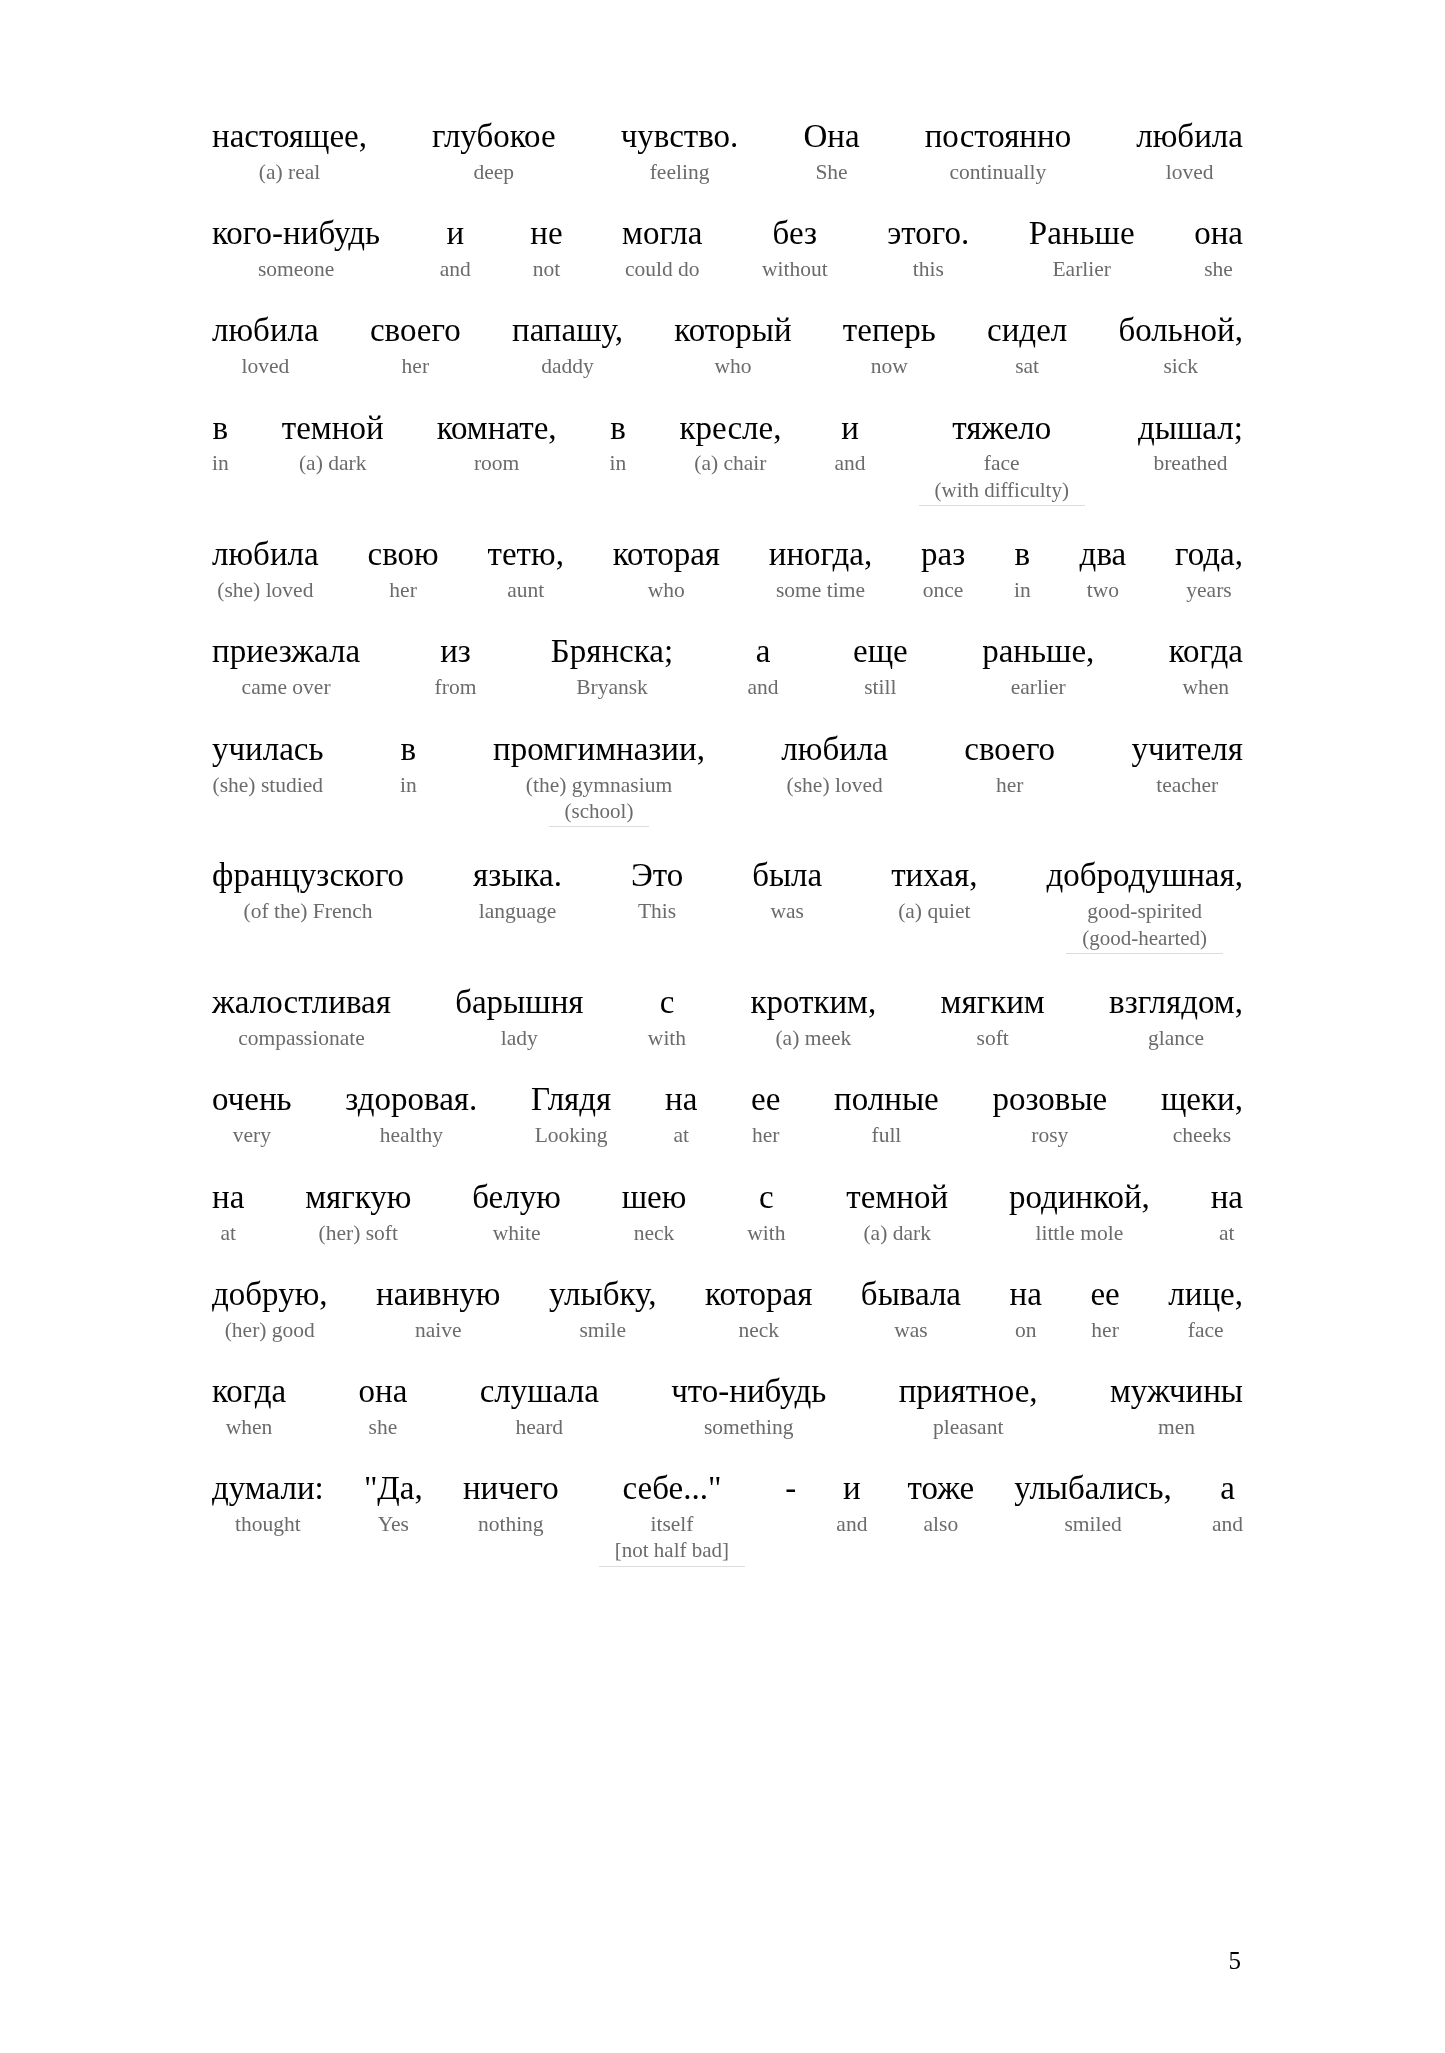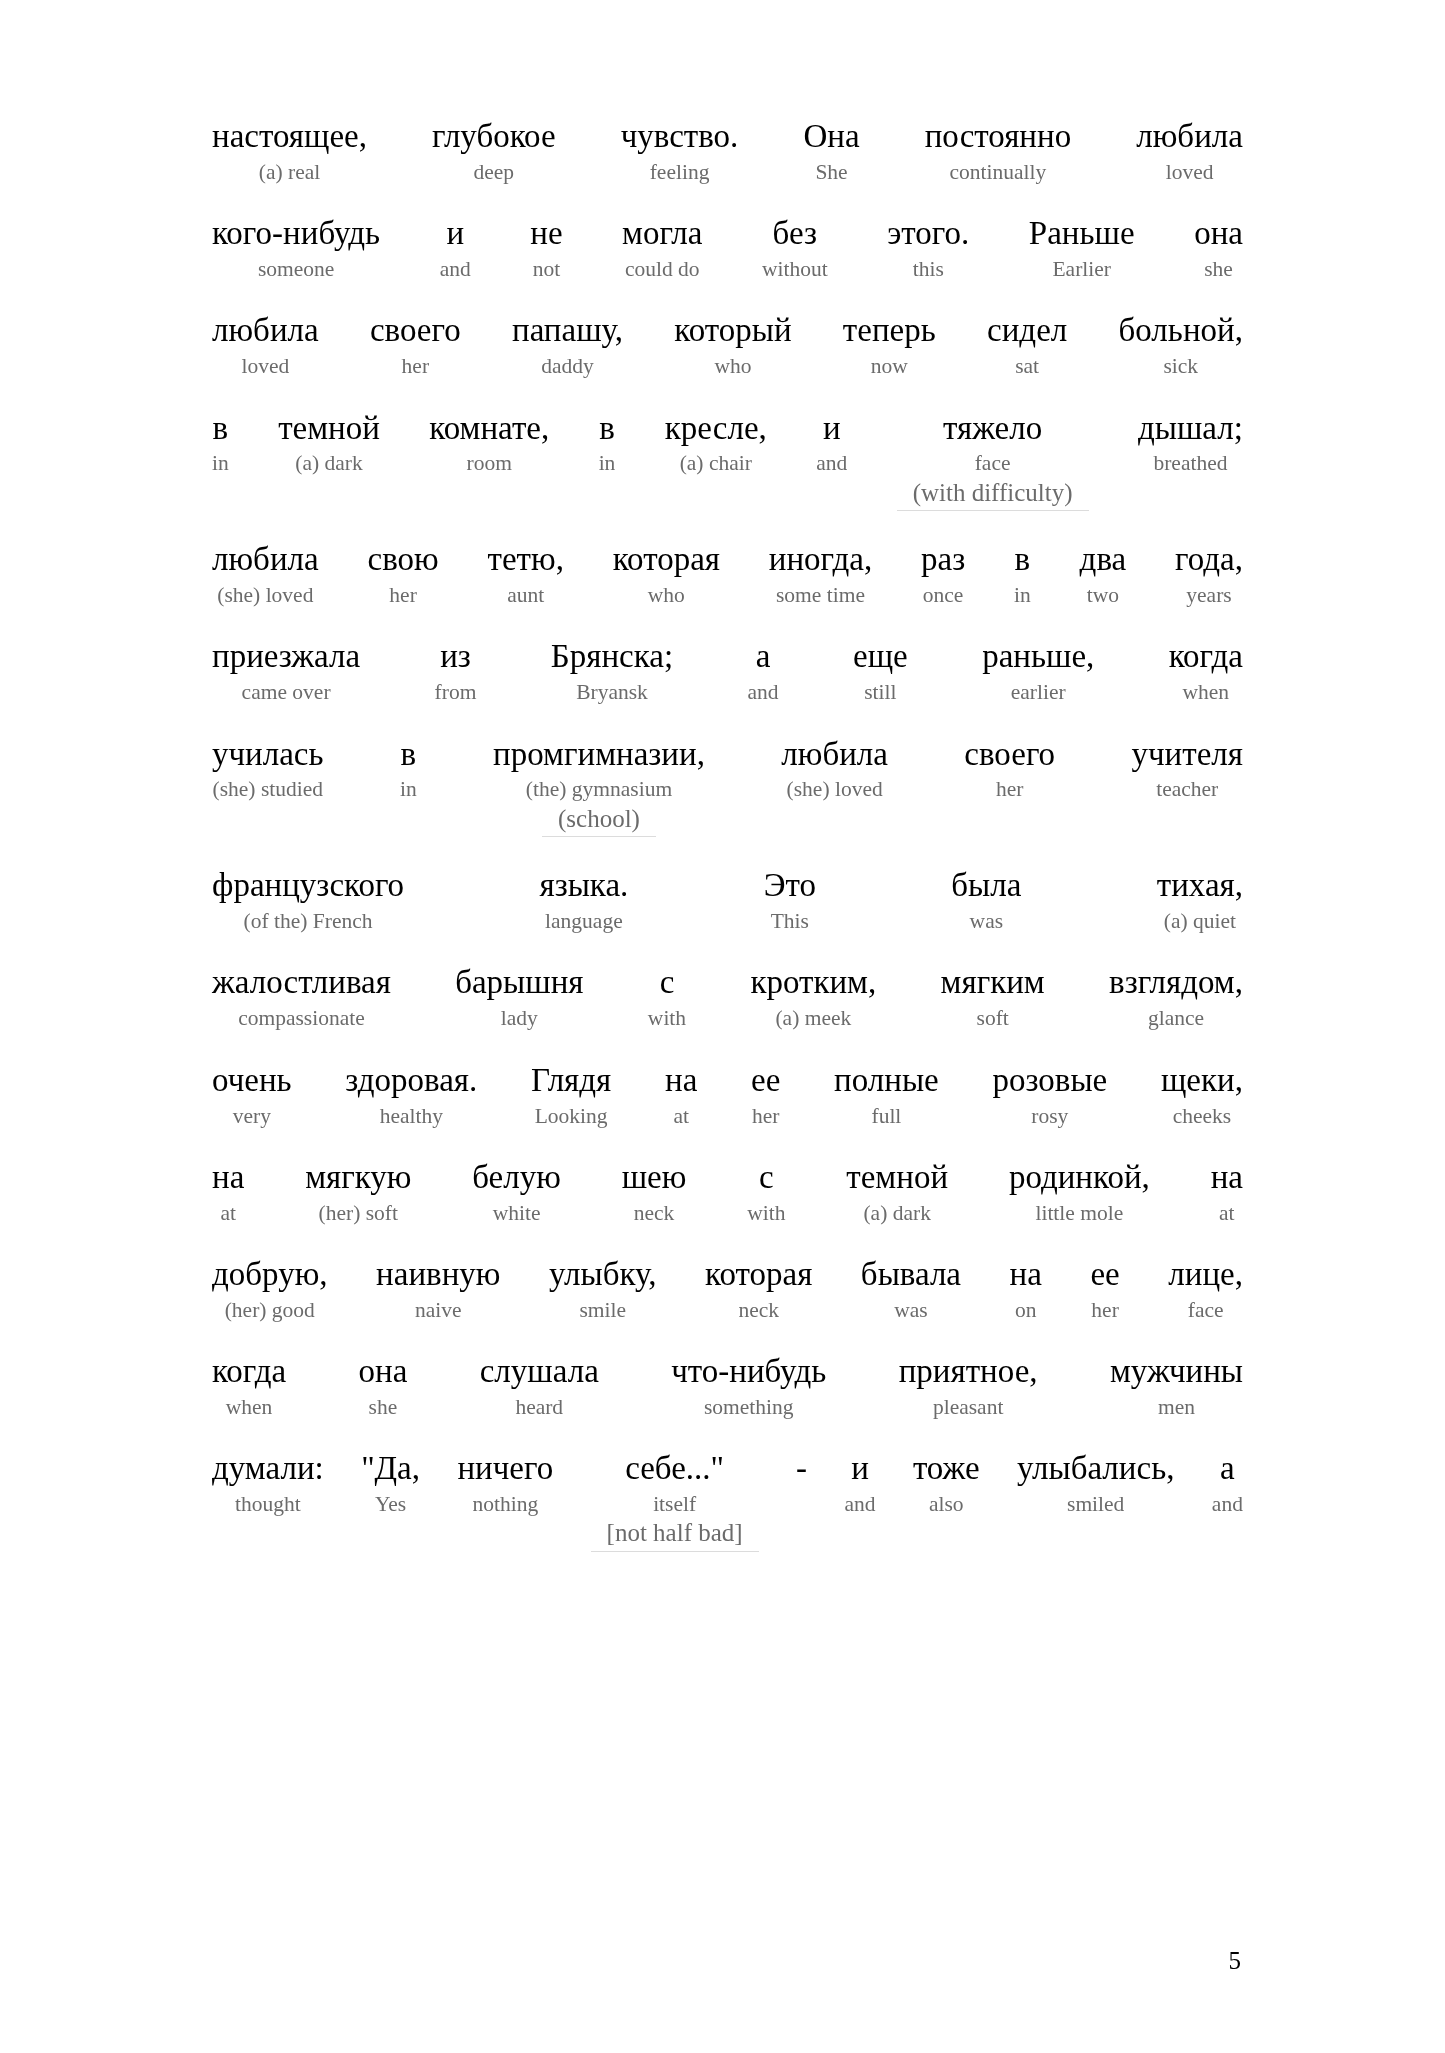--- a/index.html
+++ b/index.html
@@ -46,21 +46,21 @@
     font-weight: 400;
   }
   .gloss {
     font-size: 21.5px;
     line-height: 1.22;
     color: #6b6b6b;
     white-space: nowrap;
     margin-top: 4px;
   }
   .gloss2 {
-    font-size: 25px;
+    font-size: 21px;
     line-height: 1.22;
     color: #6b6b6b;
     white-space: nowrap;
     margin-top: 1px;
     border-bottom: 1px solid #dcdcdc;
     padding: 0 16px 2px 16px;
   }
   .page-number {
     position: absolute;
     right: 140px;
@@ -308,20 +308,25 @@
           <div class="gloss">This</div>
         </div>
         <div class="word">
           <div class="src">была</div>
           <div class="gloss">was</div>
         </div>
         <div class="word">
           <div class="src">тихая,</div>
           <div class="gloss">(a) quiet</div>
         </div>
+        <div class="word">
+          <div class="src">добродушная,</div>
+          <div class="gloss">good-spirited</div>
+          <div class="gloss2">(good-hearted)</div>
+        </div>
       </div>
       <div class="line">
         <div class="word">
           <div class="src">жалостливая</div>
           <div class="gloss">compassionate</div>
         </div>
         <div class="word">
           <div class="src">барышня</div>
           <div class="gloss">lady</div>
         </div>

